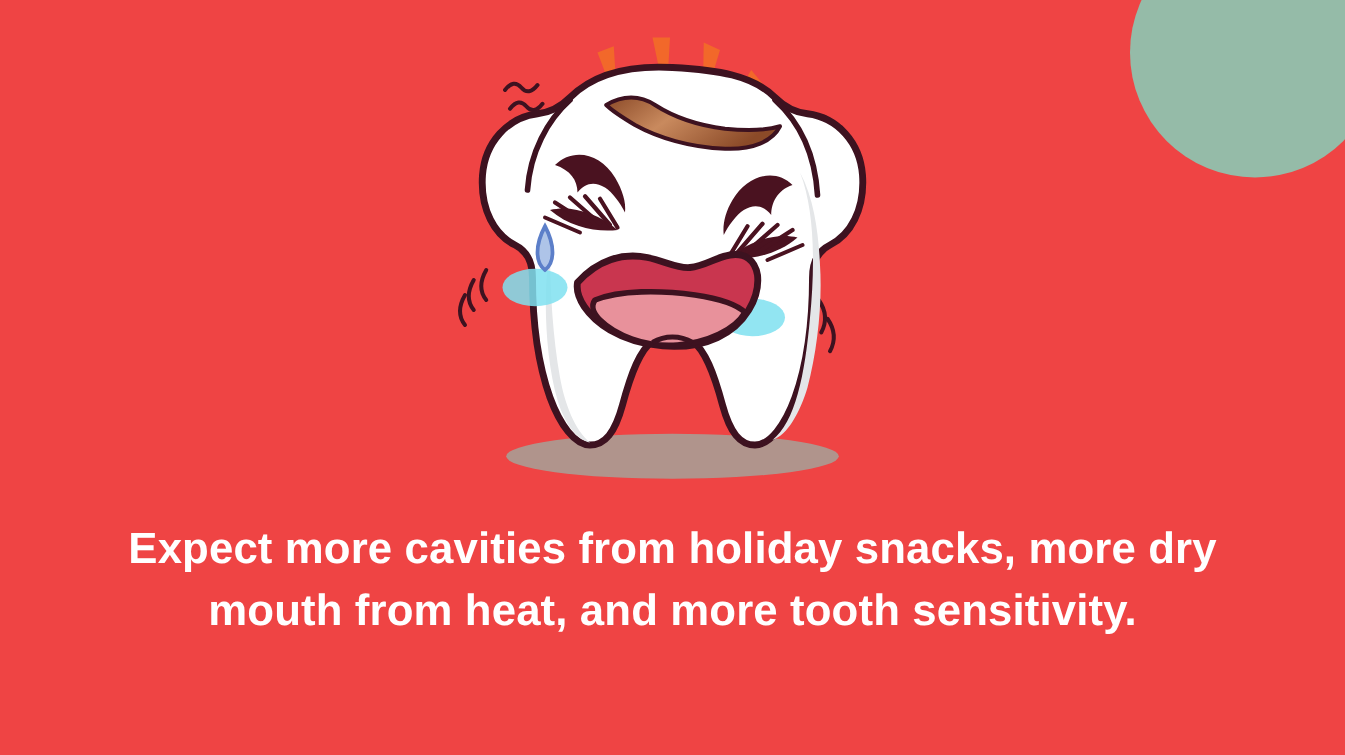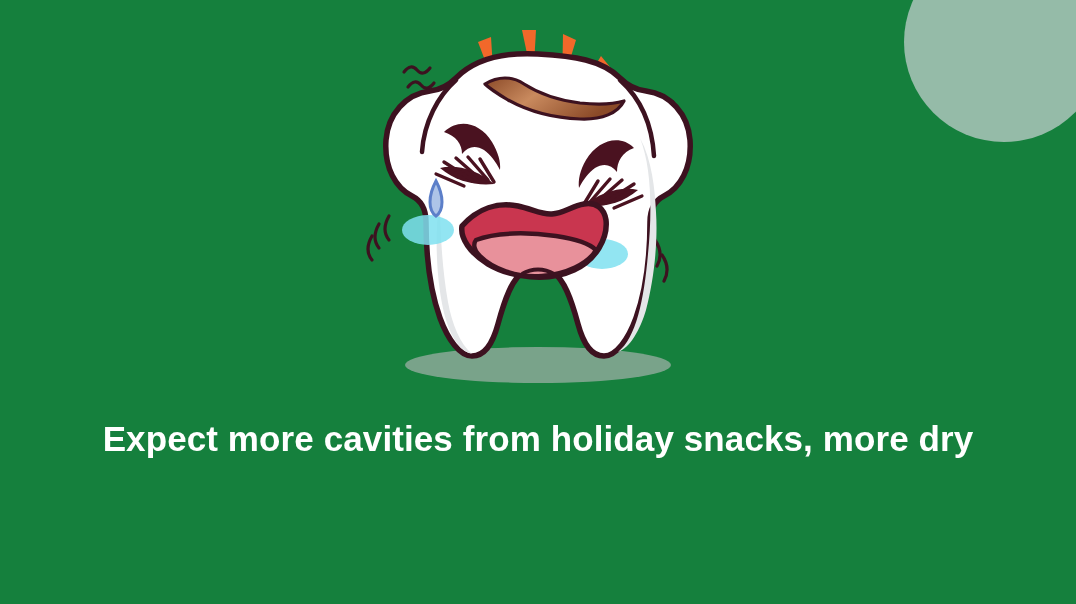--- a/index.html
+++ b/index.html
@@ -6,21 +6,21 @@
   html, body {
     margin: 0;
     padding: 0;
     background: #ffffff;
   }
   #slide {
     position: relative;
     width: 1076px;
     height: 604px;
     overflow: hidden;
-    background: #15803d;
+    background: #ef4444;
     font-family: "Liberation Sans", "DejaVu Sans", sans-serif;
   }
   #corner-circle {
     position: absolute;
     top: -58px;
     right: -28px;
     width: 200px;
     height: 200px;
     border-radius: 50%;
     background: #95BBA8;
@@ -195,15 +195,16 @@
              C224 221 238 226 244 232
              C236 246 214 256 190 258
              C164 260 140 250 128 238
              C122 232 121 226 124 222 Z" fill="#E8919B" stroke="#3D1220" stroke-width="4.5" stroke-linejoin="round"></path>
 
     <path d="M170 256 C180 250 192 250 202 256" fill="none" stroke="#3D1220" stroke-width="4"></path>
   </svg>
 
   <div id="caption">
     <span class="line">Expect more cavities from holiday snacks, more dry</span>
+    <span class="line">mouth from heat, and more tooth sensitivity.</span>
   </div>
 
 </div>
 
 </body></html>

